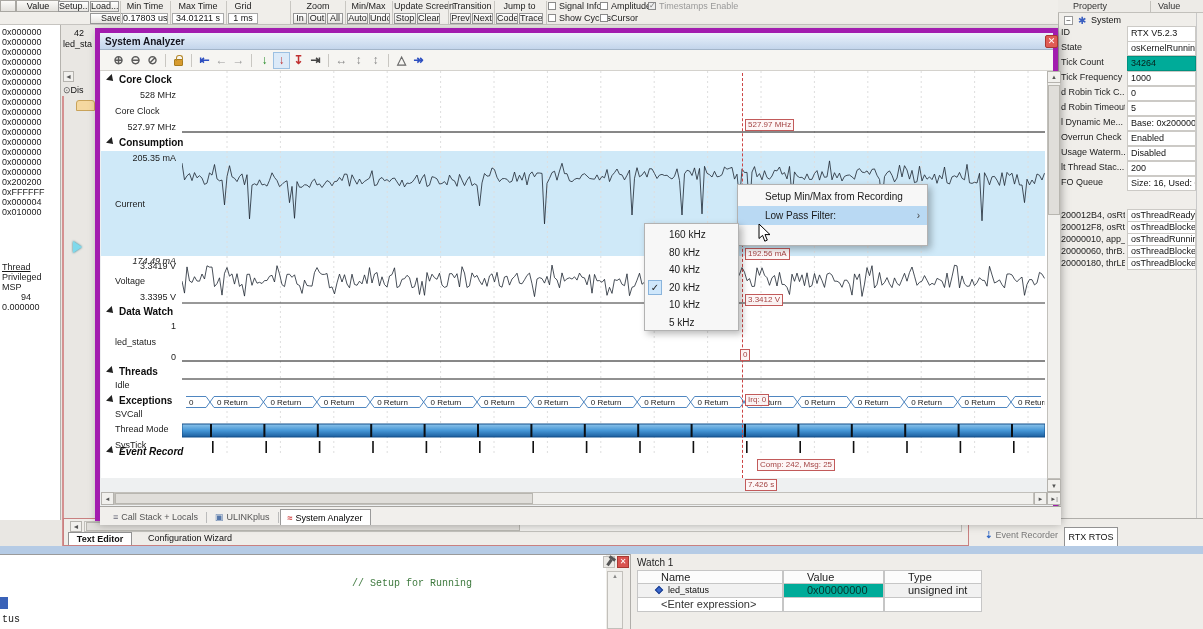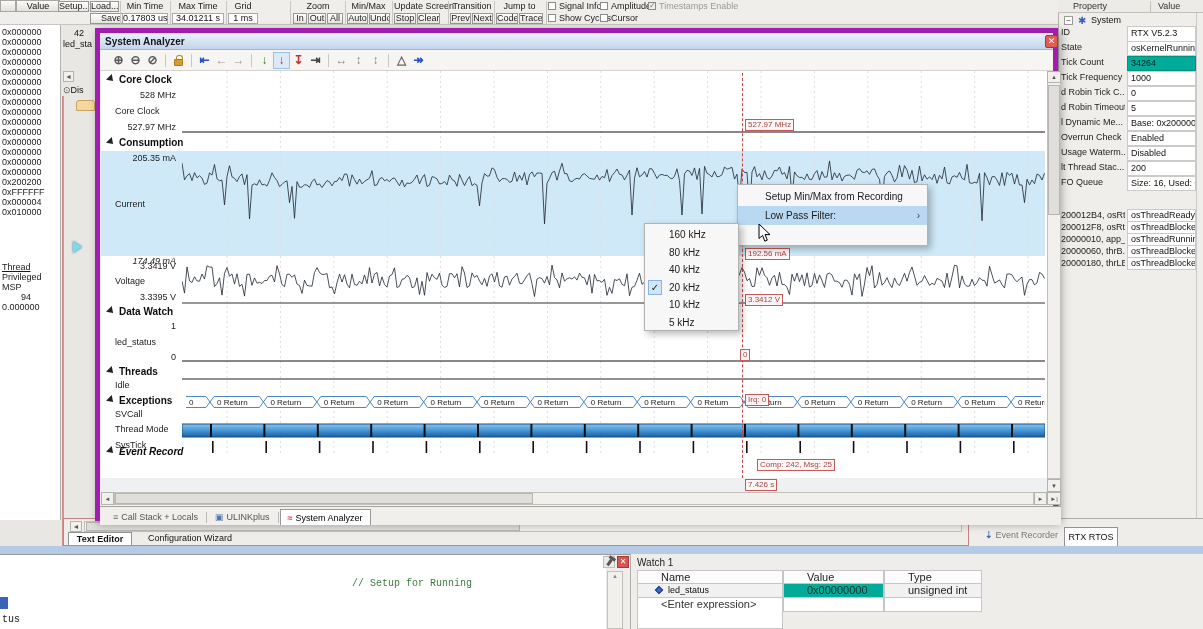--- a/index.html
+++ b/index.html
@@ -220,21 +220,21 @@
 <div class="abs" style="left:637px;top:557px;font-size:10px;color:#222">Watch 1</div>
 <div id="watchTable">
     <div class="wcell hdr" style="left: 637px; top: 570px; width: 146px; height: 14px;">Name</div>
     <div class="wcell hdr" style="left: 783px; top: 570px; width: 101px; height: 14px;">Value</div>
     <div class="wcell hdr" style="left: 884px; top: 570px; width: 98px; height: 14px;">Type</div>
     <div class="wcell rowbg" style="left: 637px; top: 583px; width: 146px; height: 15px;"></div>
     <div class="diam" style="left: 656px; top: 587px;"></div>
     <div style="position: absolute; left: 668px; top: 585px; font-size: 9px;">led_status</div>
     <div class="wcell teal" style="left: 783px; top: 583px; width: 101px; height: 15px;">0x00000000</div>
     <div class="wcell rowbg" style="left: 884px; top: 583px; width: 98px; height: 15px;">unsigned int</div>
-    <div class="wcell" style="left: 637px; top: 597px; width: 146px; height: 32px; color: rgb(51, 51, 51);">&lt;Enter expression&gt;</div>
+    <div class="wcell" style="left: 637px; top: 597px; width: 146px; height: 15px; color: rgb(51, 51, 51);">&lt;Enter expression&gt;</div>
     <div class="wcell" style="left: 783px; top: 597px; width: 101px; height: 15px;"></div>
     <div class="wcell" style="left: 884px; top: 597px; width: 98px; height: 15px;"></div>
   </div>
 
 <div id="sa">
   <div class="inner sa-title">System Analyzer</div>
   <div class="inner sa-close">✕</div>
   <div class="inner sa-tools" id="saTools">
       <div class="ticon" style="color: rgb(90, 90, 90);">⊕</div>
       <div class="ticon" style="color: rgb(90, 90, 90);">⊖</div>

